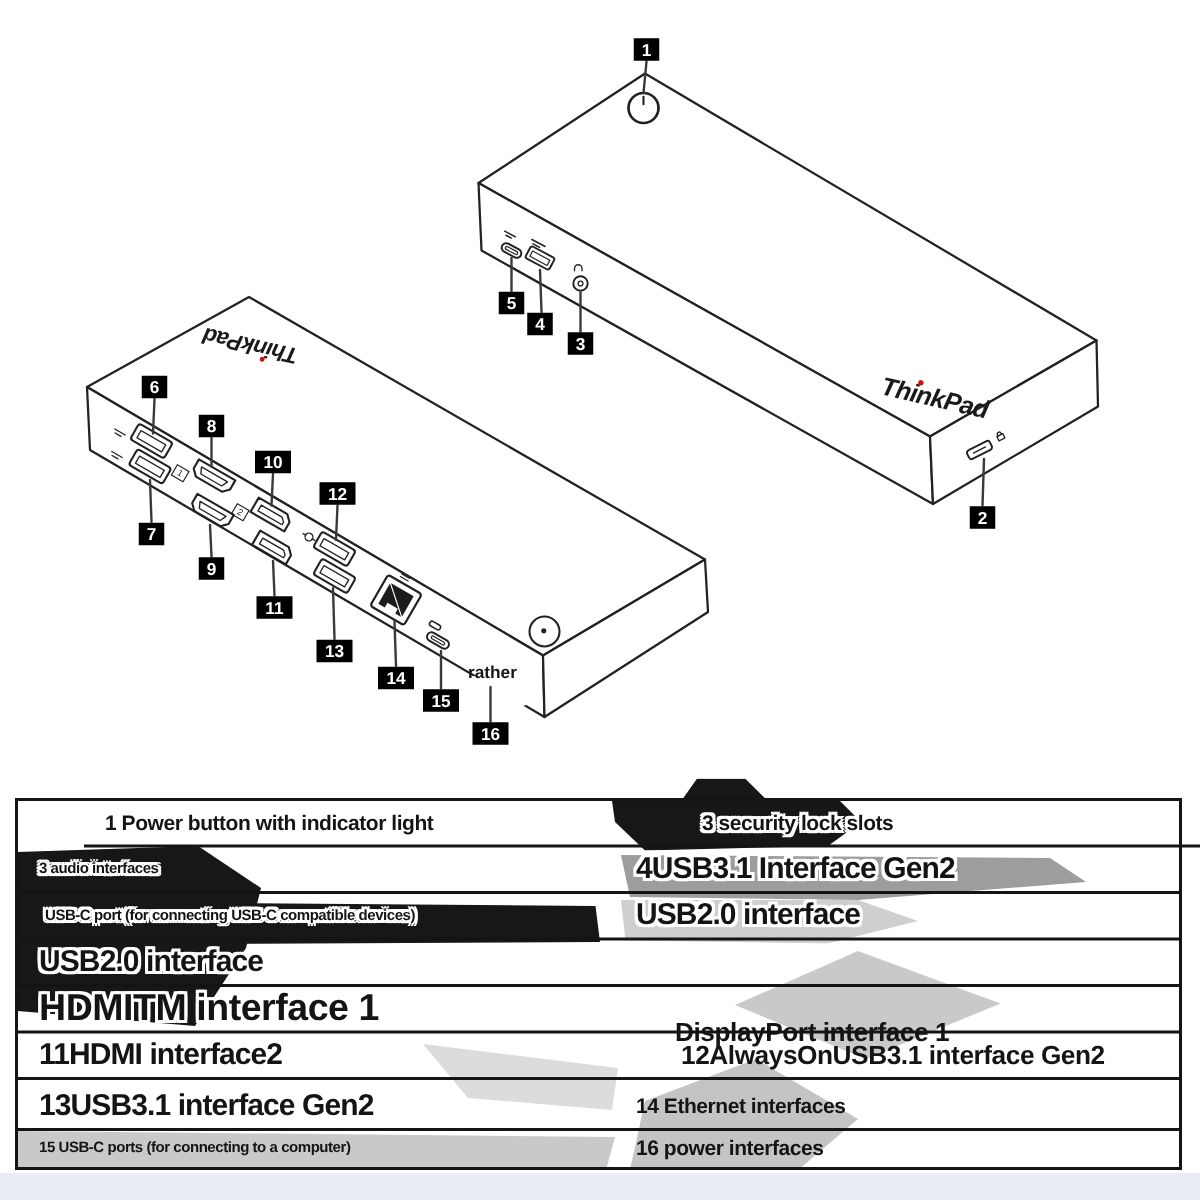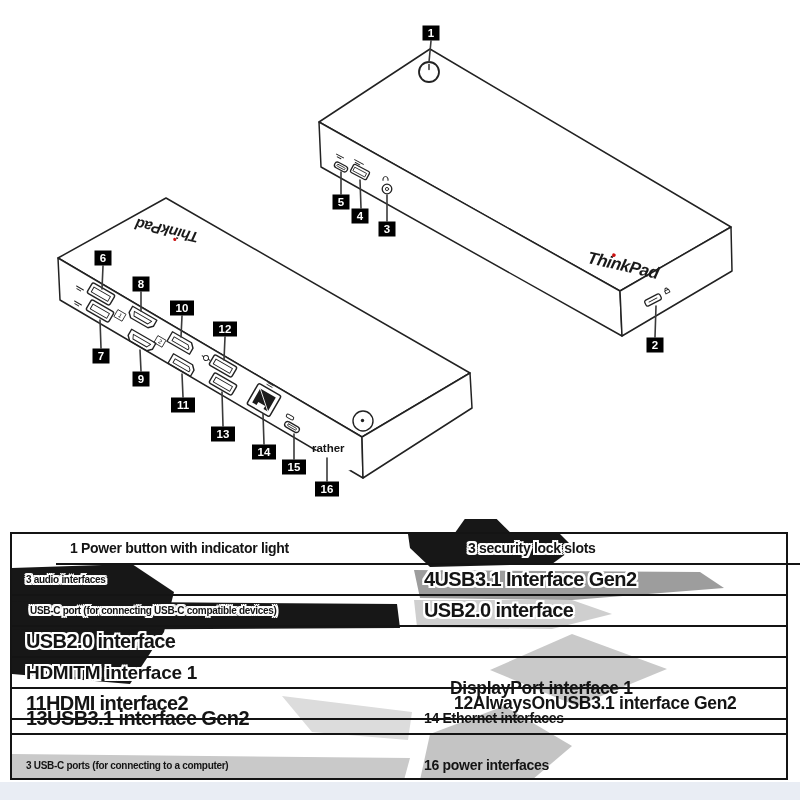--- a/index.html
+++ b/index.html
@@ -11,21 +11,21 @@
   .table-wrap{position:absolute;left:10px;top:532px;width:778px;height:248px;
               border:2px solid #141414;box-sizing:border-box;background:#fff;}
   .blob{position:absolute;inset:0;pointer-events:none;}
   .trow{position:absolute;left:0;width:100%;height:31px;border-bottom:2px solid #141414;box-sizing:border-box;}
   .trow:last-child{border-bottom:none;}
   .cl,.cr{position:absolute;top:0;height:31px;line-height:29px;white-space:nowrap;
           font-weight:bold;letter-spacing:-0.3px;z-index:3;}
   .cl{left:0;width:399px;padding-left:14px;box-sizing:border-box;}
   .cr{left:400px;right:0;padding-left:12px;box-sizing:border-box;}
   .f14{font-size:14px;} .f15{font-size:10px;} .f16{font-size:16.5px;}
-  .f17{font-size:17.5px;} .f19{font-size:19px;} .f20{font-size:20px;letter-spacing:-0.6px;}
+  .f17{font-size:17.5px;} .f19{font-size:25px;} .f20{font-size:20px;letter-spacing:-0.6px;}
   .ind18{padding-left:18px;} .ind26{padding-left:38px;margin-top:47px;} .ind30{padding-left:42px;}
   .ow{text-shadow:-1px -1px 0 #fff,1px -1px 0 #fff,-1px 1px 0 #fff,1px 1px 0 #fff,
       -2px 0 0 #fff,2px 0 0 #fff,0 -2px 0 #fff,0 2px 0 #fff,-2px 2px 0 #fff,2px -2px 0 #fff,
       -2px -2px 0 #fff,2px 2px 0 #fff;}
   .bottom-strip{position:absolute;left:0;top:782px;width:800px;height:18px;background:#e9edf4;}
   .top-wedge{position:absolute;left:445px;top:519px;width:76px;height:15px;background:#171717;
              clip-path:polygon(12% 100%,88% 100%,68% 0,26% 0);}
 </style>
 </head>
 <body>
@@ -291,24 +291,24 @@
       <span class="cl f20 ow">USB2.0 interface</span>
       <span class="cr f17 ind26">DisplayPort interface 1</span>
     </div>
     <div class="trow" style="top:124px;">
       <span class="cl f19 ow">HDMITM interface 1</span>
     </div>
     <div class="trow" style="top:155px;padding-left:23px;">
       <span class="cl f20">11HDMI interface2</span>
       <span class="cr f17 ind30">12AlwaysOnUSB3.1 interface Gen2</span>
     </div>
-    <div class="trow" style="top:170px;">
+    <div class="trow" style="top:189px;">
       <span class="cl f20">13USB3.1 interface Gen2</span>
       <span class="cr f14">14 Ethernet interfaces</span>
     </div>
     <div class="trow" style="top:217px;">
-      <span class="cl f15">3 USB-C ports (for connecting to a computer)</span>
+      <span class="cl f15">15 USB-C ports (for connecting to a computer)</span>
       <span class="cr f14">16 power interfaces</span>
     </div>
   </div>
 
   <div class="bottom-strip"></div>
 </div>
 
 </body></html>

